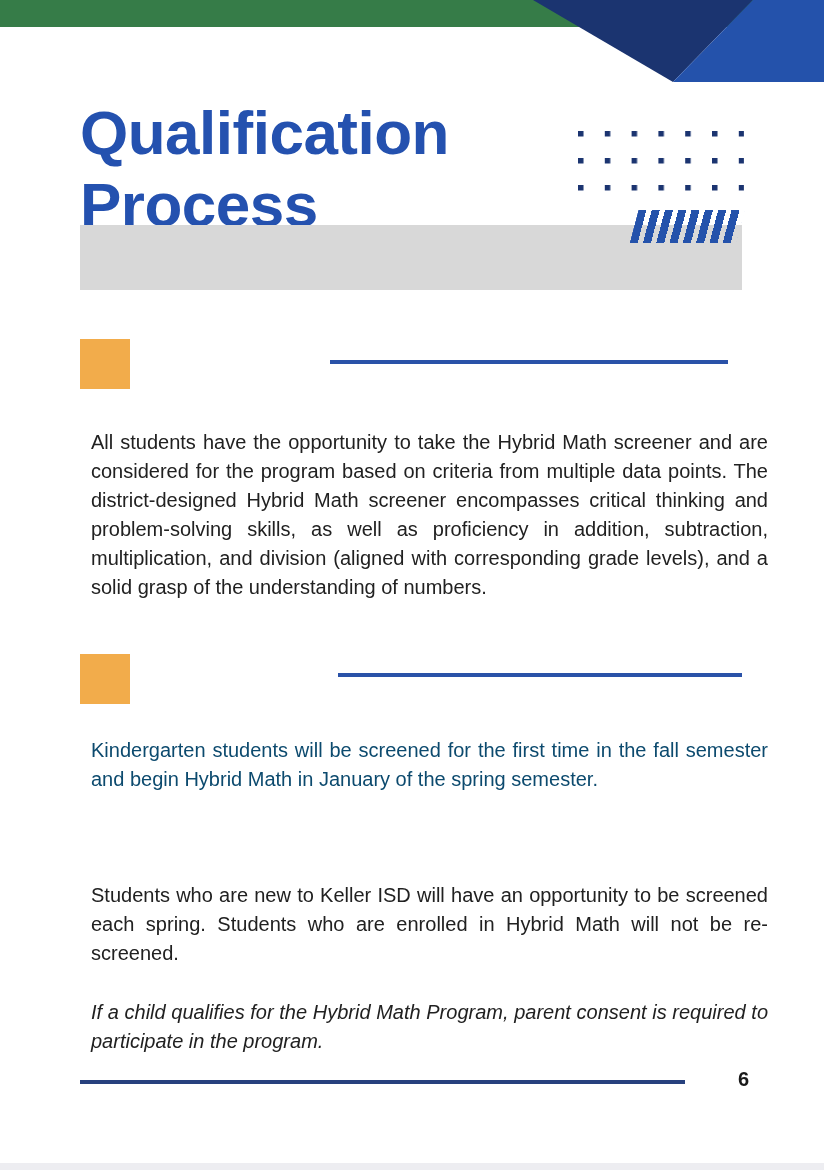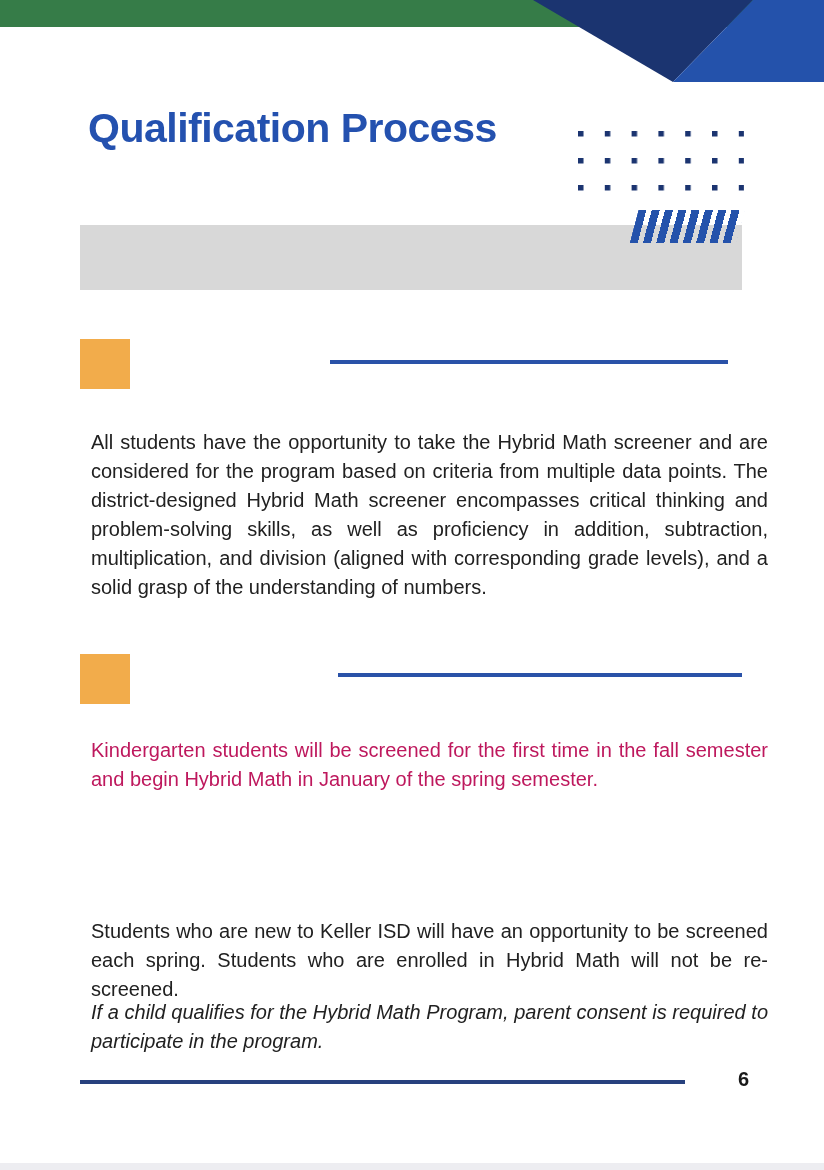--- a/index.html
+++ b/index.html
@@ -7,22 +7,22 @@
     width:824px;height:1170px;position:relative;overflow:hidden;
     background:#ffffff;
     font-family:"Liberation Sans","DejaVu Sans",sans-serif;
   }
   
   .green-bar{position:absolute;left:0;top:0;width:824px;height:27px;background:#367C48;}
   .corner-svg{position:absolute;top:0;right:0;width:324px;height:86px;}
   
   .page-title{
     position:absolute;left:80px;top:97px;width:430px;
-    font-size:41px;line-height:1.16;font-weight:700;color:#2451AF;
-    letter-spacing:-0.5px;margin:8px;
+    font-size:62px;line-height:1.16;font-weight:700;color:#2451AF;
+    letter-spacing:-0.5px;margin:0;
   }
   
   .dot-grid{position:absolute;left:578px;top:131px;width:166px;height:60px;}
   .slash-group{
     position:absolute;left:634px;top:210px;width:106px;height:33px;
     transform:skewX(-15deg);z-index:3;
     background:repeating-linear-gradient(to right,#2452AB 0 8px,transparent 8px 13.3px);
   }
   .gray-band{position:absolute;left:80px;top:225px;width:662px;height:65px;background:#D8D8D8;z-index:1;}
   
@@ -33,22 +33,22 @@
   .line1{left:330px;top:360px;width:398px;}
   .line2{left:338px;top:673px;width:404px;}
   
   .body-par{
     position:absolute;left:75px;width:677px;margin:16px;
     font-size:20px;line-height:29px;color:#212121;
     text-align:justify;
   }
   .par1{top:412px;}
   .par2{top:720px;}
-  .par2 p{margin:0;font-size:20px;line-height:29px;color:#be185d;text-align:justify;}
-  .par3{top:901px;}
+  .par2 p{margin:0;font-size:20px;line-height:29px;color:#0c4a6e;text-align:justify;}
+  .par3{top:865px;}
   .par4{top:982px;font-style:italic;}
   
   .footer-line{position:absolute;left:80px;top:1080px;width:605px;height:4px;background:#27417E;}
   .page-number{
     position:absolute;right:75px;top:1068px;width:40px;text-align:right;
     font-size:20px;font-weight:700;color:#1a1a1a;
   }
   .bottom-strip{position:absolute;left:0;top:1163px;width:824px;height:7px;background:#EDEDF1;}
 </style>
 </head>

